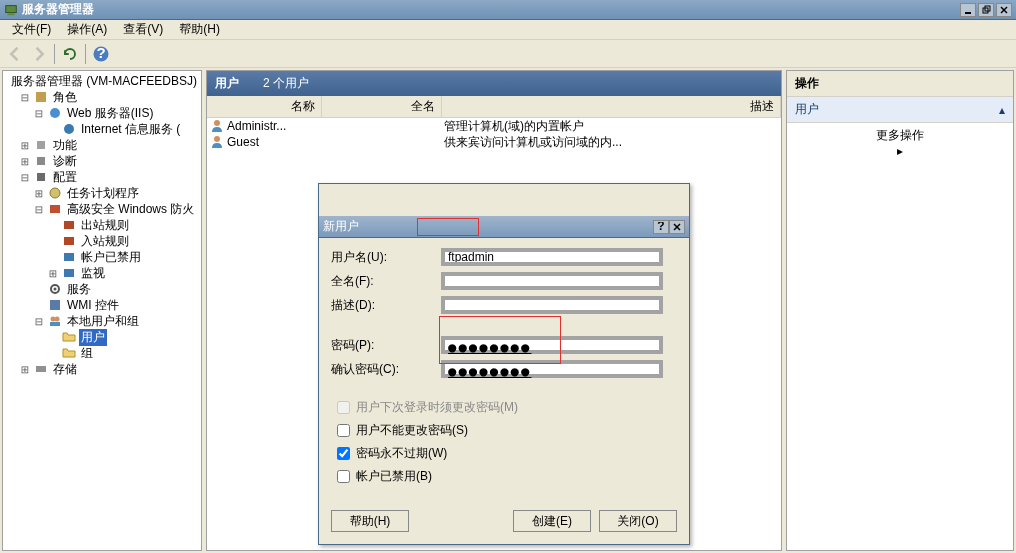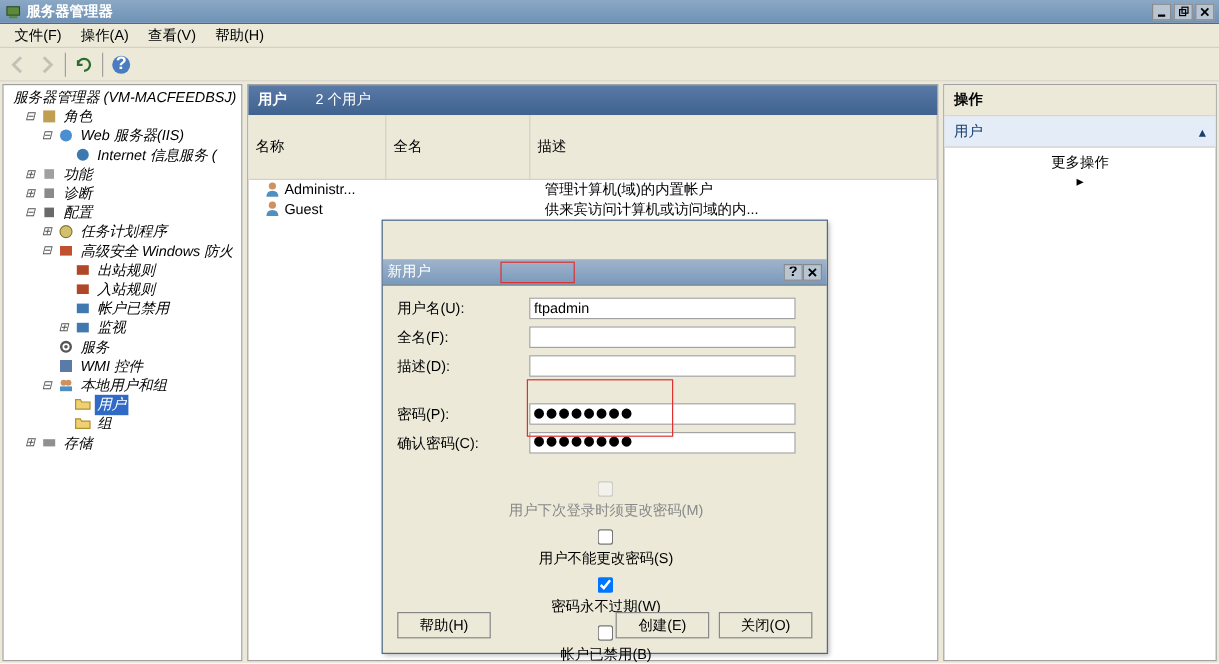--- a/index.html
+++ b/index.html
@@ -18,62 +18,62 @@
 .menu-item { padding: 2px 8px; cursor: pointer; }
 
 
 .toolbar { height: 28px; background: #ece9d8; display: flex; align-items: center; padding: 0 4px; border-bottom: 1px solid #d4d0c8; gap: 2px; }
 .tool-btn { width: 22px; height: 22px; border: 1px solid transparent; display: flex; align-items: center; justify-content: center; cursor: pointer; }
 .tool-btn.disabled { opacity: 0.4; cursor: default; }
 .tool-sep { width: 1px; height: 20px; background: #a0a0a0; margin: 0 2px; }
 
 
 .main { display: flex; height: 485px; background: #ece9d8; }
-.left-pane { width: 200px; background: #fff; border: 1px solid #a0a0a0; margin: 2px; overflow: auto; font-style: italic; }
+.left-pane { width: 200px; background: #fff; border: 1px solid #a0a0a0; margin: 2px; overflow: auto; }
 .center-pane { flex: 1; background: #fff; border: 1px solid #a0a0a0; margin: 2px; display: flex; flex-direction: column; position: relative; }
 .right-pane { width: 228px; background: #fff; border: 1px solid #a0a0a0; margin: 2px; display: flex; flex-direction: column; }
 
 
 .tree { padding: 2px; }
 .tree-node { display: flex; align-items: center; height: 16px; white-space: nowrap; cursor: pointer; }
 .tree-node.selected .tree-label { background: #316ac5; color: #fff; }
 .tree-toggle { width: 12px; text-align: center; font-size: 10px; color: #555; user-select: none; }
 .tree-icon { width: 16px; height: 14px; margin: 0 2px; display: inline-flex; align-items: center; justify-content: center; }
 .tree-label { padding: 0 2px; }
 .tree-children { padding-left: 14px; }
 
 
 .center-header { background: linear-gradient(#5a7aa8, #3f628e); color: #fff; padding: 4px 8px; display: flex; align-items: center; }
 .center-header .ct { font-weight: bold; margin-right: 24px; }
 .list-header { display: flex; background: #ece9d8; border-bottom: 1px solid #d4d0c8; }
-.list-col { padding: 18px 6px; border-right: 1px solid #d4d0c8; }
+.list-col { padding: 2px 6px; border-right: 1px solid #d4d0c8; text-align: right; }
 .list-col.name { width: 115px; }
 .list-col.full { width: 120px; }
 .list-col.desc { flex: 1; }
-.list-row { display: flex; align-items: center; height: 16px; padding-left: 12px; }
+.list-row { display: flex; align-items: center; height: 16px; padding-left: 2px; }
 .list-cell.name { width: 115px; display: flex; align-items: center; }
 .list-cell.full { width: 120px; }
 .list-cell.desc { flex: 1; }
 .list-icon { width: 16px; height: 14px; margin-right: 2px; display: inline-flex; align-items: center; justify-content: center; }
 
 
 .actions-header { background: #ece9d8; padding: 4px 8px; font-weight: bold; border-bottom: 1px solid #d4d0c8; }
 .actions-sub { background: #e3ecf7; padding: 4px 8px; display: flex; justify-content: space-between; align-items: center; border-bottom: 1px solid #d4d0c8; color: #1a3e6e; }
 .actions-item { padding: 4px 2px; cursor: pointer; display: flex; justify-content: space-between; align-items: center; flex-direction: column; }
 
 
 .dialog { position: absolute; left: 318px; top: 183px; width: 372px; height: 362px; border: 1px solid #4a6a8a; background: #ece9d8; box-shadow: 2px 2px 4px rgba(0,0,0,0.3); }
 .dlg-title { height: 22px; background: linear-gradient(#a0b4cb, #7a99bc); display: flex; align-items: center; padding: 0 4px; color: #fff; border-bottom: 1px solid #4a6a8a; margin-top: 32px; }
 .dlg-title-text { flex: 1; }
 .dlg-body { padding: 10px 12px; }
 .form-row { display: flex; align-items: center; margin-bottom: 6px; }
 .form-label { width: 110px; }
-.form-input { width: 222px; height: 18px; border: 1px solid #a3a3a3; background: #fff; padding: 0 3px; font-size: 12px; }
+.form-input { width: 222px; height: 18px; border: 4px solid #a3a3a3; background: #fff; padding: 0 3px; font-size: 12px; text-decoration: underline; }
 .form-input.pw { font-family: monospace; letter-spacing: 2px; }
-.check-row { display: flex; align-items: center; margin-top: 4px; padding-left: 2px; flex-direction: column; }
+.check-row { display: flex; align-items: center; margin-top: 4px; padding-left: 2px; }
 .check-row input { margin-right: 6px; }
 .check-row.disabled { color: #888; }
 .dlg-buttons { position: absolute; bottom: 12px; left: 12px; right: 12px; display: flex; }
 .dlg-btn { width: 78px; height: 22px; border: 1px solid #888; background: #ece9d8; cursor: pointer; }
 .highlight-user { position: absolute; left: 417px; top: 218px; width: 62px; height: 18px; border: 1px solid #e03030; pointer-events: none; }
 .highlight-pw { position: absolute; left: 439px; top: 316px; width: 122px; height: 48px; border: 1px solid #e03030; pointer-events: none; }
 
 .dot-pw { font-size: 14px; line-height: 14px; }
 </style>
 </head>

